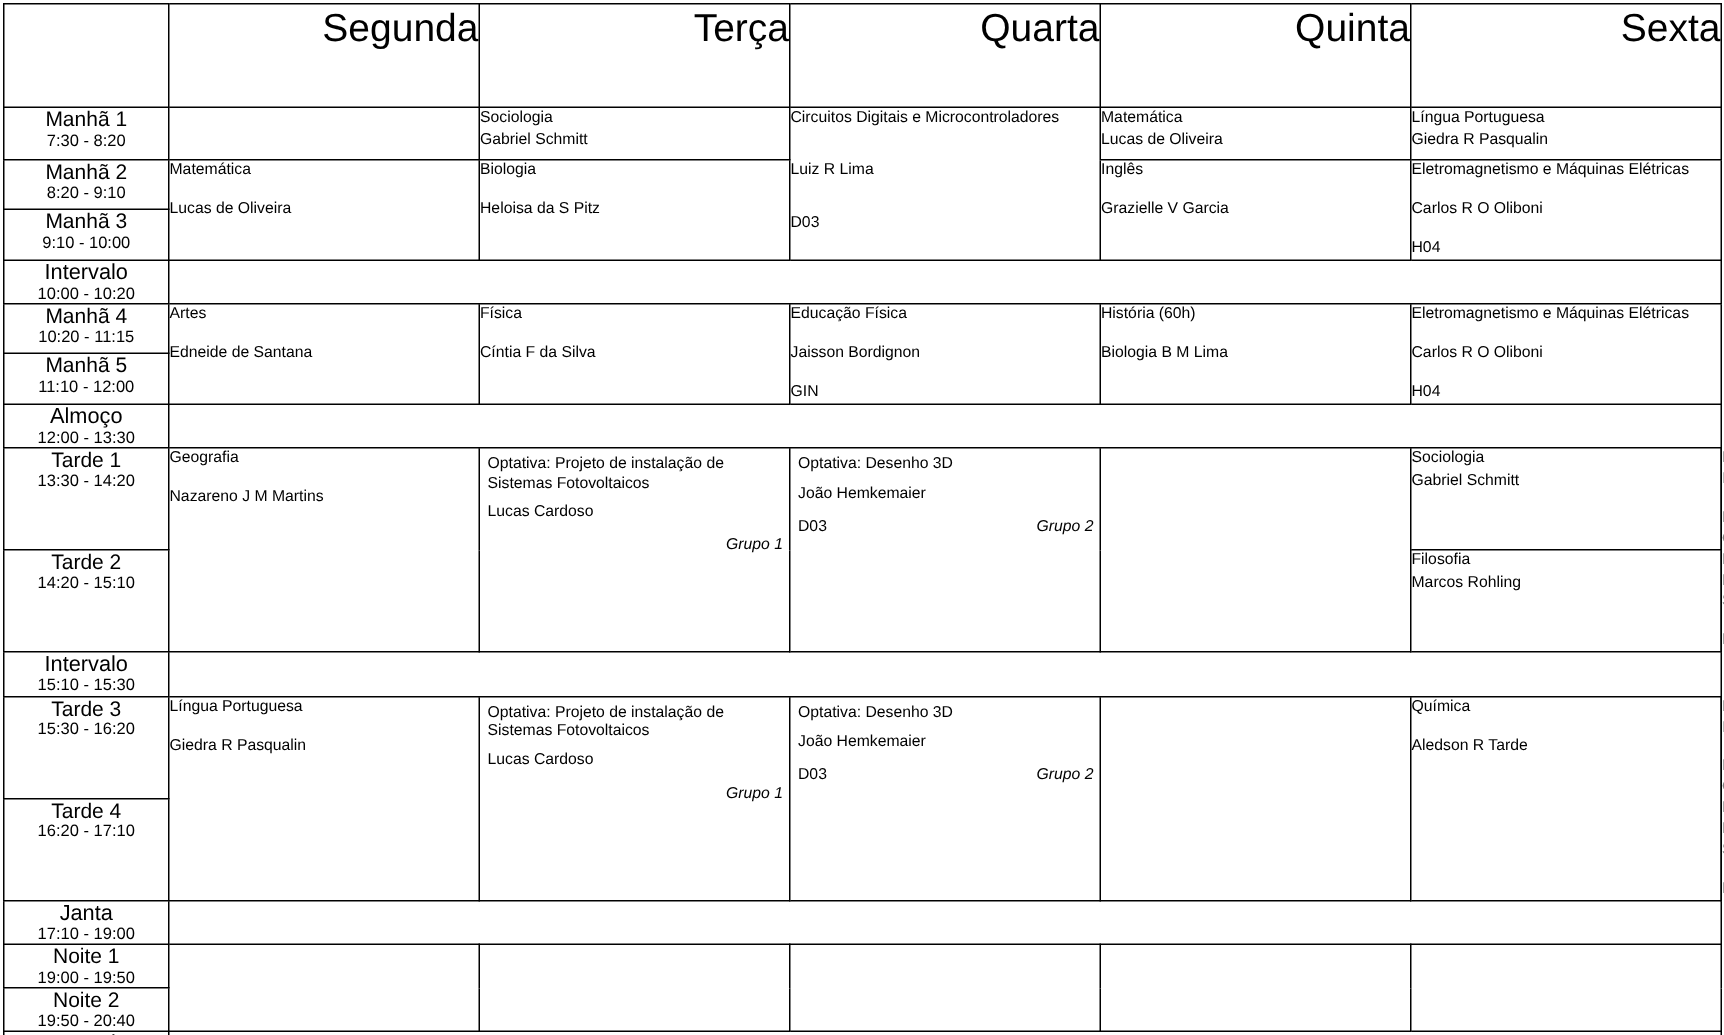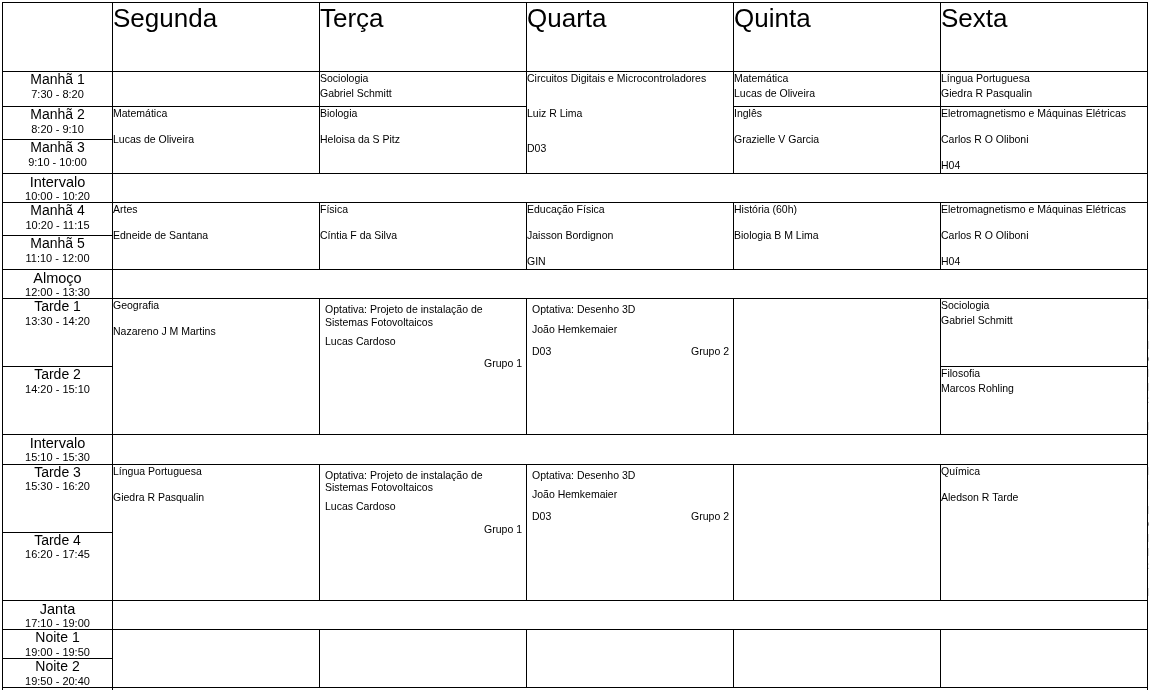--- a/index.html
+++ b/index.html
@@ -25,21 +25,21 @@
     vertical-align: top;
     padding: 0;
   }
   
   col.c-time { width: 110px; }
   col.c-day  { width: 207px; }
 
   
   .hdr {
     height: 68px;
-    text-align: left;
+    text-align: right;
     vertical-align: middle;
     font-size: 26px;
     font-weight: normal;
     color: #000;
   }
   .hdr-empty { background: #ffffff; }
 
   
   .timecell {
     text-align: center;
@@ -79,21 +79,21 @@
     padding: 4px 4px 15px 5px;
   }
   .slot.opt .subj { }
   .slot.opt .teacher { margin-top: 7px; }
   .slot.opt .footline {
     margin-top: 10px;
     display: flex;
     justify-content: space-between;
     font-size: 10.5px;
   }
-  .slot.opt .footline .grp { margin-left: auto; }
+  .slot.opt .footline .grp { margin-left: auto; font-style: italic; }
 
   .empty-cell { background: #ffffff; }
 
   .rowh-1 { height: 35px; }
   .rowh-2 { height: 25px; }
   .rowh-3 { height: 25px; }
 
   .nb-top { border-top: none !important; }
   .nb-bottom { border-bottom: none !important; }
 </style>
@@ -318,21 +318,21 @@
     <td class="slot" rowspan="2">
       <span class="subj">Eletrônica Industrial</span>
       <span class="teacher">Marcos C M B Souza</span>
       <span class="room">H02</span>
     </td>
   </tr>
 
   <tr class="rowh-3">
     <td class="timecell">
       <span class="tname">Tarde 4</span>
-      <span class="trange">16:20 - 17:45</span>
+      <span class="trange">16:20 - 17:10</span>
     </td>
   </tr>
 
   <tr class="rowh-2">
     <td class="timecell break">
       <span class="tname">Janta</span>
       <span class="trange">17:10 - 19:00</span>
     </td>
     <td class="empty-cell" colspan="5"></td>
   </tr>

